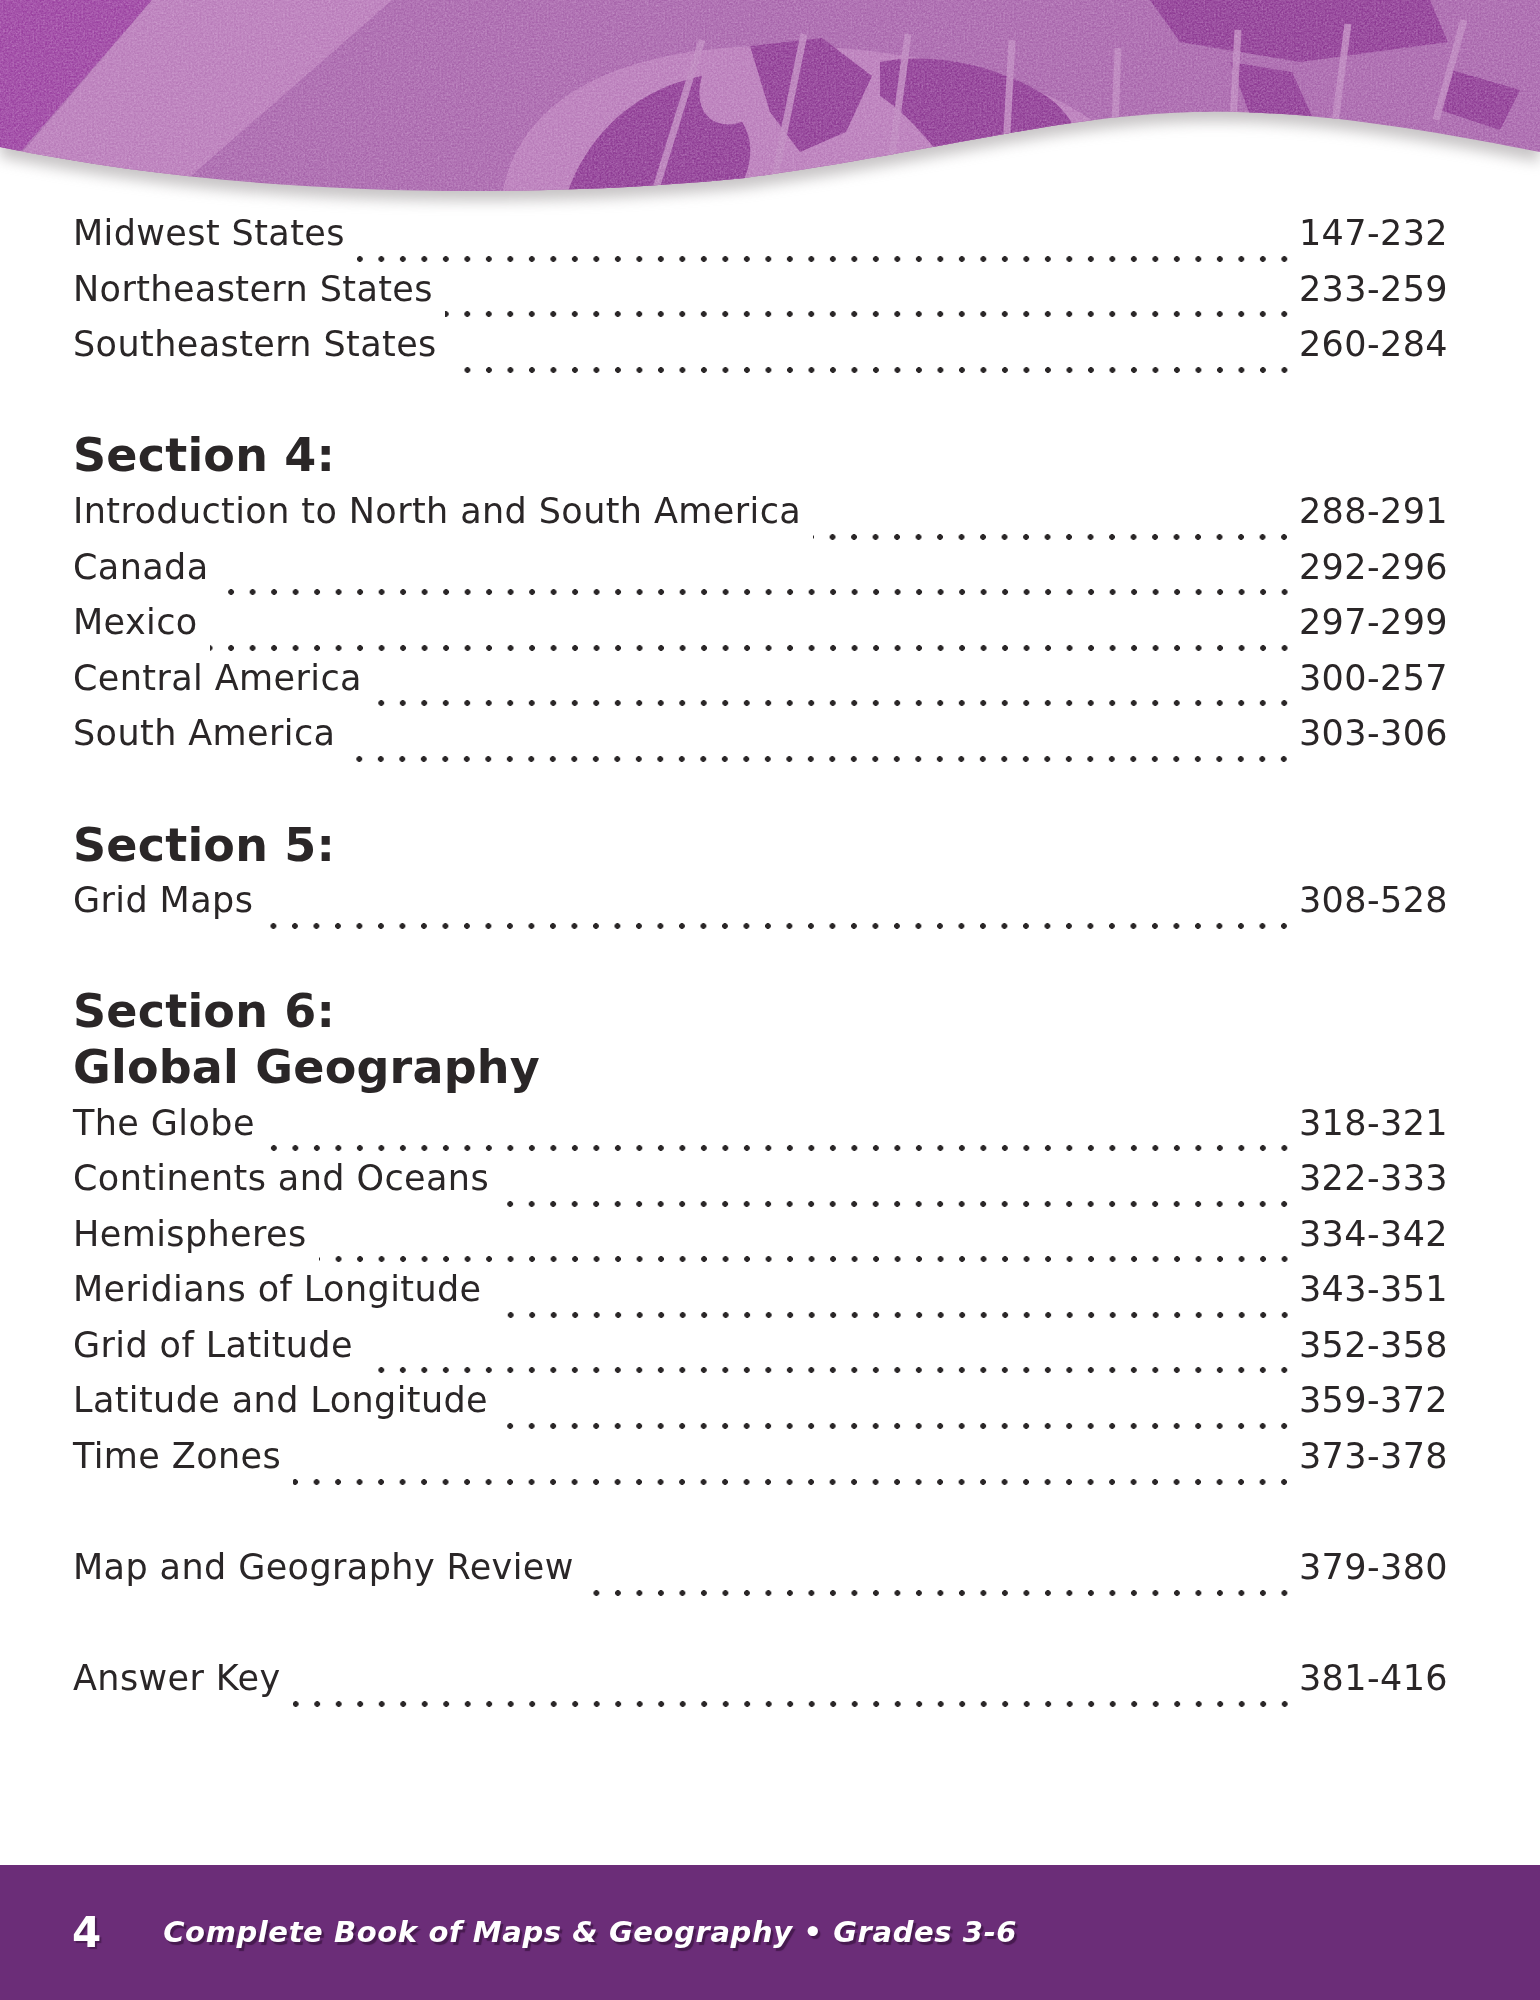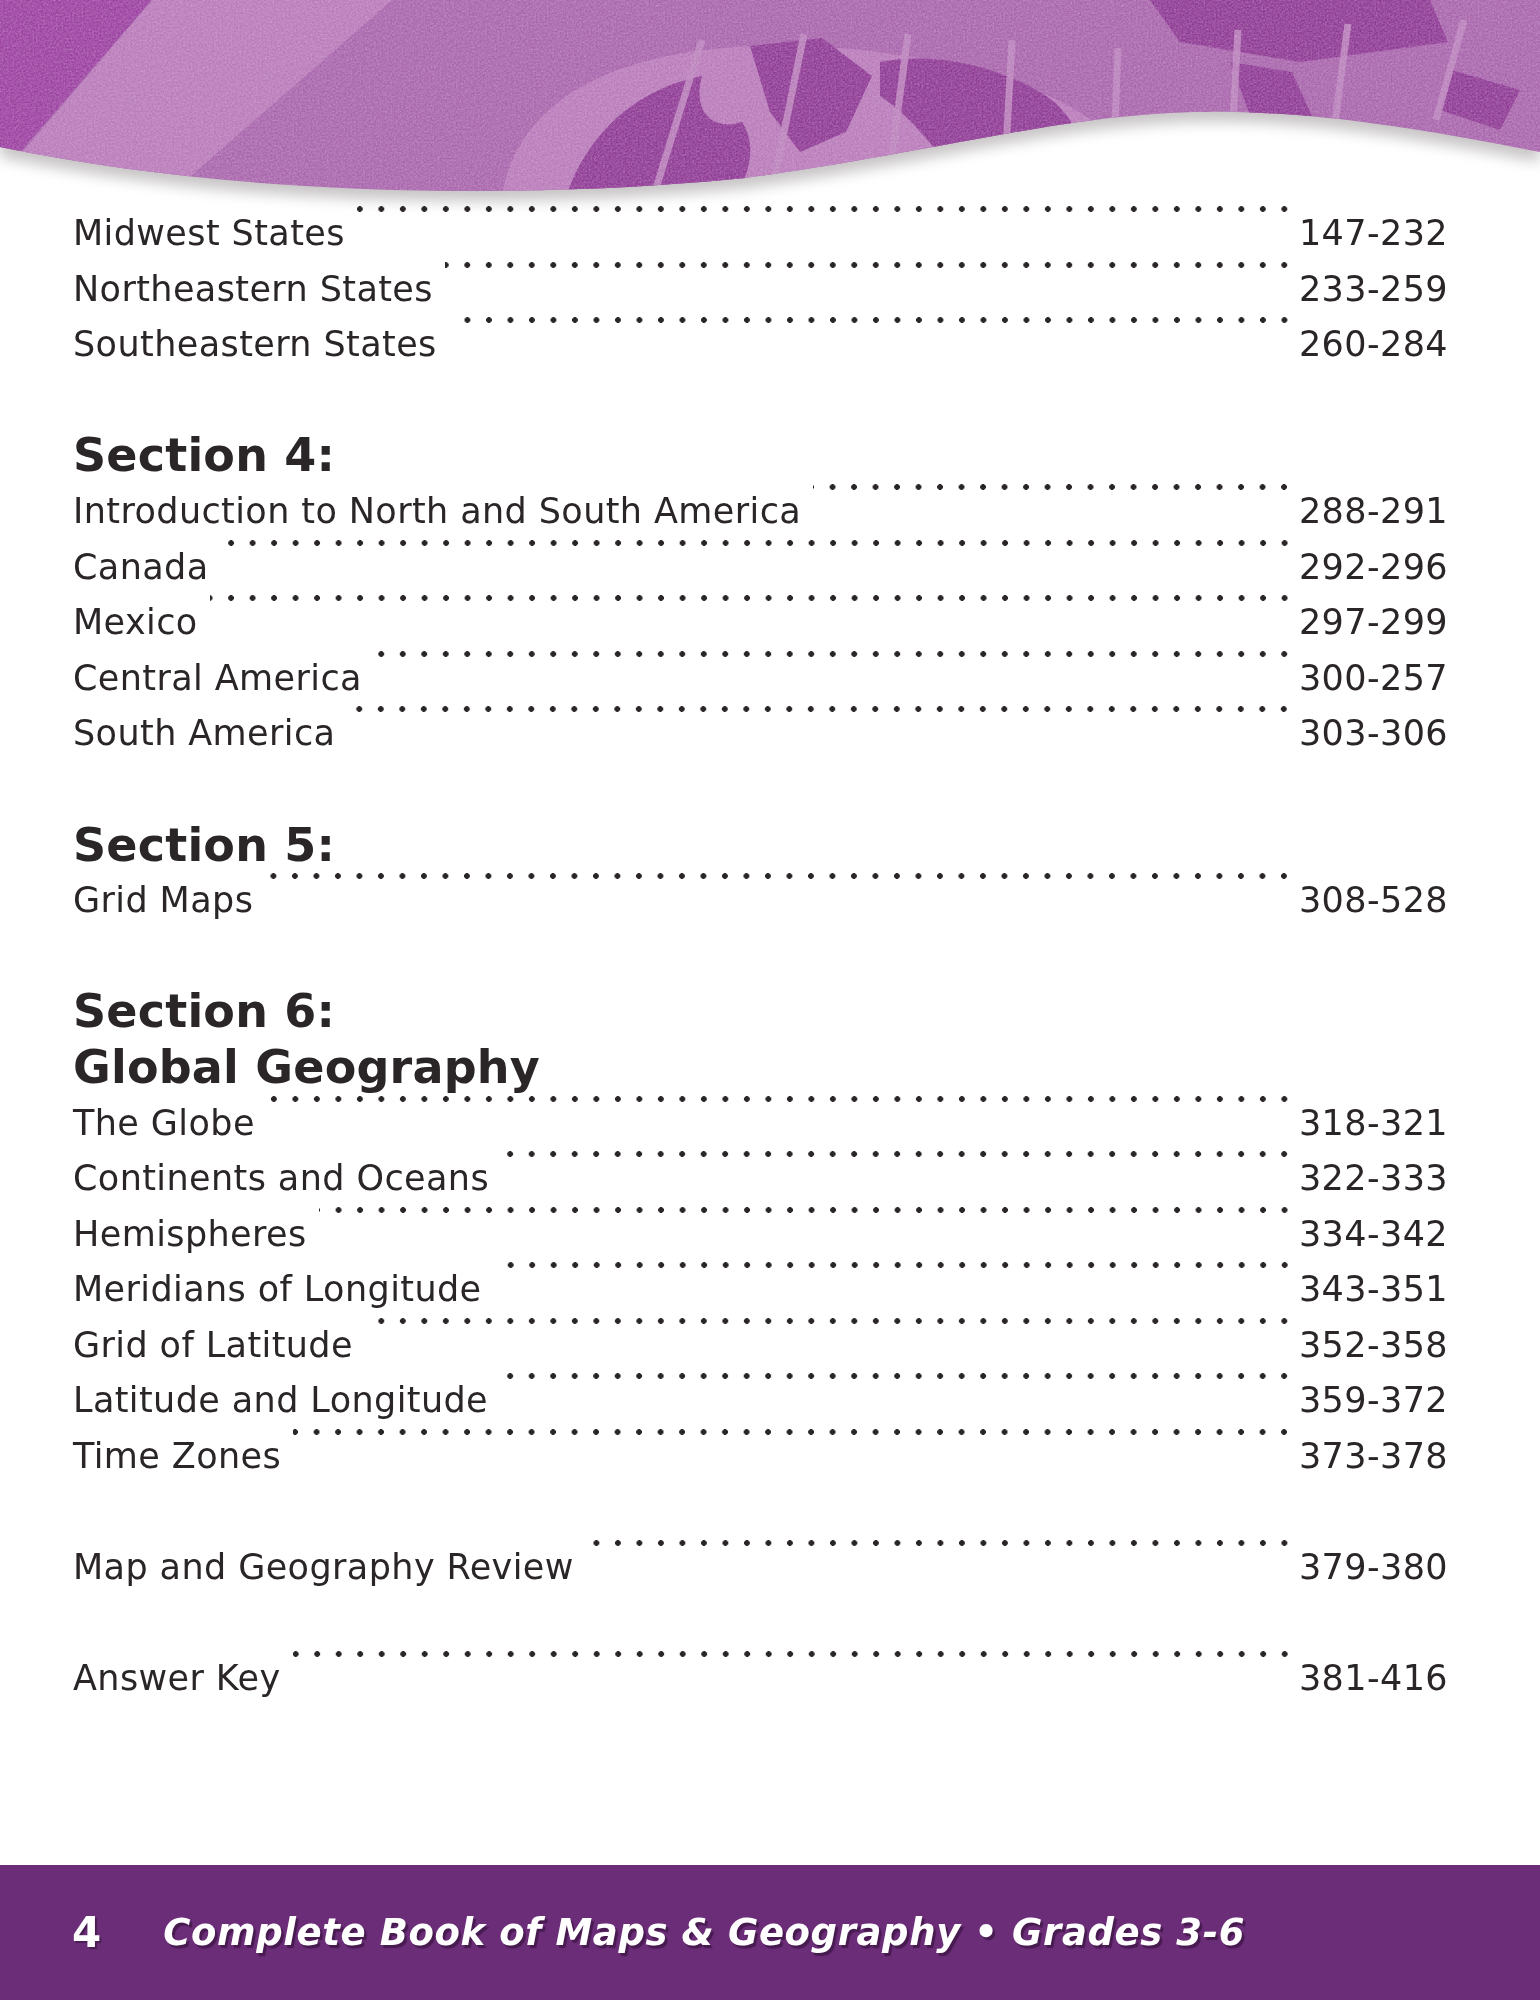--- a/index.html
+++ b/index.html
@@ -14,21 +14,21 @@
   
   .header-art { position:absolute; top:0; left:0; width:1540px; height:240px; }
 
   
   .content {
     position:absolute; top:206px; left:73px; width:1375px;
     color:#2a2627;
   }
   .toc-line {
     height:55.6px; line-height:55.6px;
-    display:flex; align-items:flex-start;
+    display:flex; align-items:flex-end;
     font-size:35px; letter-spacing:0.4px;
     white-space:nowrap;
   }
   .toc-line.heading { font-weight:700; font-size:46px; letter-spacing:0.2px; }
   .gap { height:55.6px; }
   .label { white-space:nowrap; }
   .leader {
     flex:1 1 auto; display:inline-block; height:6px; min-width:30px;
     margin:0 4px 0 12px;
     background-image:radial-gradient(circle at 50% 50%, #2a2627 2.6px, rgba(0,0,0,0) 3.1px);
@@ -43,21 +43,21 @@
     position:absolute; left:0; bottom:0; width:1540px; height:135px;
     background:#6b2d78;
     display:flex; align-items:center;
   }
   .page-num {
     color:#ffffff; font-size:42px; font-weight:700;
     margin-left:72px; line-height:1;
     text-shadow:2px 2px 1px rgba(35,8,40,0.45);
   }
   .book-title {
-    color:#ffffff; font-size:37px; font-weight:700; font-style:italic;
+    color:#ffffff; font-size:29px; font-weight:700; font-style:italic;
     margin-left:62px; line-height:1; letter-spacing:0.6px;
     text-shadow:2.5px 2.5px 1px rgba(35,8,40,0.5);
   }
 </style>
 </head>
 <body>
 
 <div class="page">
 
   <div class="header-art">

